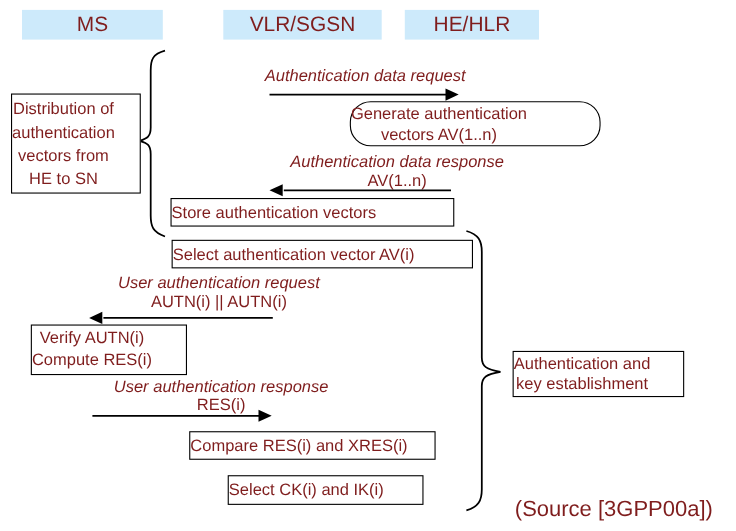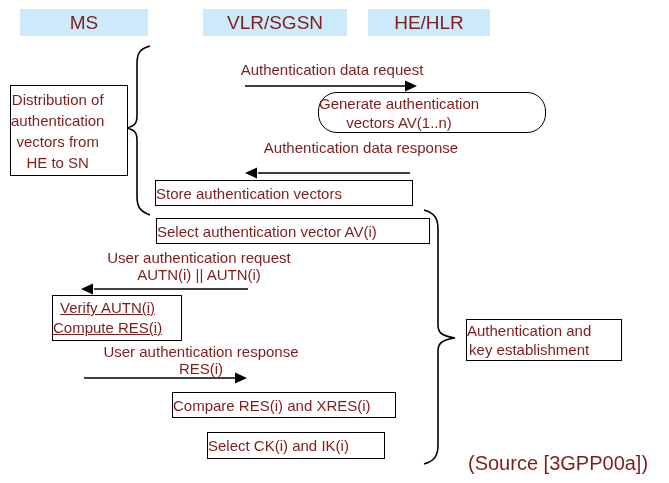--- a/index.html
+++ b/index.html
@@ -33,21 +33,21 @@
     font-size: 15px;
     line-height: 19px;
     white-space: pre-line;
   }
   .msg-label {
     position: absolute;
     text-align: center;
     font-size: 15px;
     line-height: 17px;
   }
-  .msg-label .lbl { display: block; }
+  .msg-label .lbl { font-style: italic; display: block; }
   .msg-label .sub { font-style: normal; display: block; }
   .arrow { position: absolute; }
   .brace { position: absolute; }
   #source-note {
     position: absolute;
     left: 468px;
     top: 452px;
     font-size: 20px;
     white-space: nowrap;
   }
@@ -90,20 +90,21 @@
 
   <div class="pbox" style="left:10px; top:85px; width:118px; height:91px; line-height:21px;">
     <span>Distribution of
 authentication
 vectors from
 HE to SN</span>
   </div>
 
   <div class="msg-label" style="left:253px; top:139px; width:216px;">
     <span class="lbl">Authentication data response</span>
+    <span class="sub">AV(1..n)</span>
   </div>
   <svg class="arrow" style="left:240px; top:165px;" width="172" height="15">
     <line x1="18" y1="8" x2="170" y2="8" stroke="#000" stroke-width="1.6"></line>
     <polygon points="17,2.5 5,8 17,13.5" fill="#000"></polygon>
   </svg>
 
   <div class="pbox" style="left:155px; top:180px; width:258px; height:26px;">
     <span>Store authentication vectors</span>
   </div>
 
@@ -113,21 +114,21 @@
 
   <div class="msg-label" style="left:93px; top:249px; width:212px;">
     <span class="lbl">User authentication request</span>
     <span class="sub">AUTN(i) || AUTN(i)</span>
   </div>
   <svg class="arrow" style="left:76px; top:281px;" width="174" height="15">
     <line x1="18" y1="8" x2="172" y2="8" stroke="#000" stroke-width="1.6"></line>
     <polygon points="17,2.5 5,8 17,13.5" fill="#000"></polygon>
   </svg>
 
-  <div class="pbox" style="left:52px; top:295px; width:130px; height:46px; line-height:20px;text-decoration:underline;">
+  <div class="pbox" style="left:28px; top:295px; width:142px; height:46px; line-height:20px;">
     <span>Verify AUTN(i)
 Compute RES(i)</span>
   </div>
 
   <div class="pbox" style="left:466px; top:319px; width:156px; height:42px;">
     <span>Authentication and
 key establishment</span>
   </div>
 
   <div class="msg-label" style="left:95px; top:343px; width:212px;">

